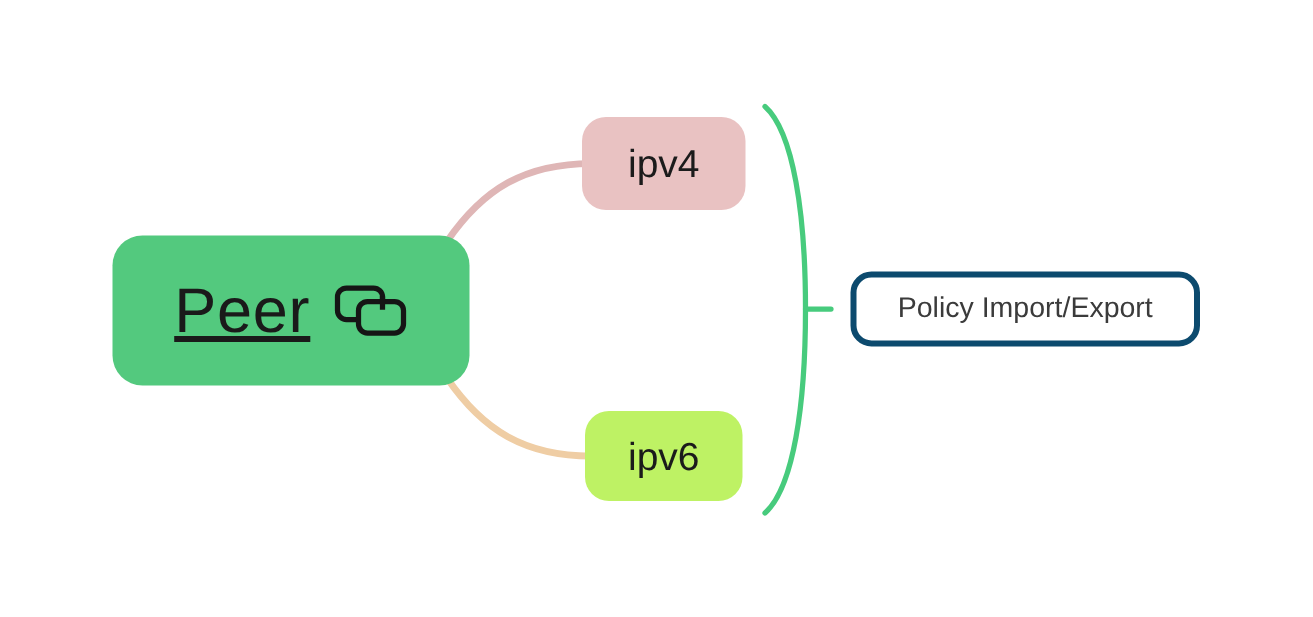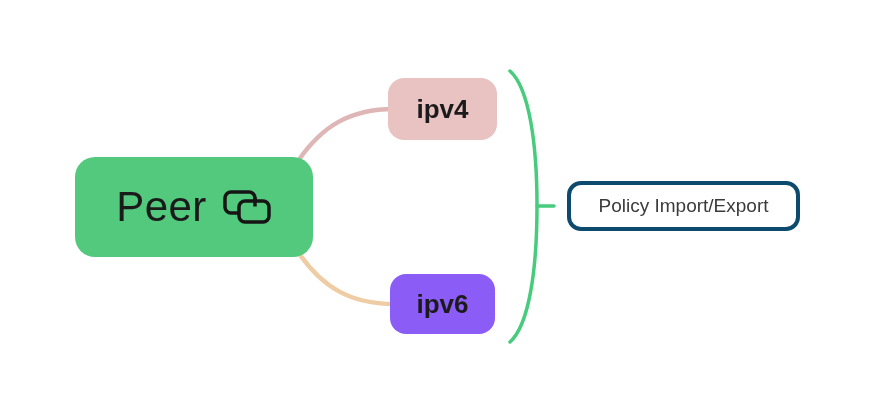--- a/index.html
+++ b/index.html
@@ -39,20 +39,21 @@
     height: 100px;
     border-radius: 20px;
     background: #53c97e;
     gap: 15px;
   }
   .node-root .node-label {
     font-size: 42px;
     line-height: 1;
     color: #1a1a1a;
     letter-spacing: 0.5px;
+    text-decoration: underline;
   }
   .root-icon {
     width: 50px;
     height: 36px;
     display: block;
   }
   .node-child {
     border-radius: 16px;
   }
   .node-ipv4 {
@@ -60,26 +61,25 @@
     top: 78px;
     width: 109px;
     height: 62px;
     background: #e9c2c2;
   }
   .node-ipv6 {
     left: 390px;
     top: 274px;
     width: 105px;
     height: 60px;
-    background: #8b5cf6;
+    background: #bef264;
   }
   .node-child .node-label {
     font-size: 26px;
     color: #1b1b1b;
-    font-weight: bold;
   }
   .node-summary {
     left: 567px;
     top: 181px;
     width: 233px;
     height: 50px;
     border-radius: 14px;
     background: #ffffff;
     border: 4px solid #0c4a6e;
   }

